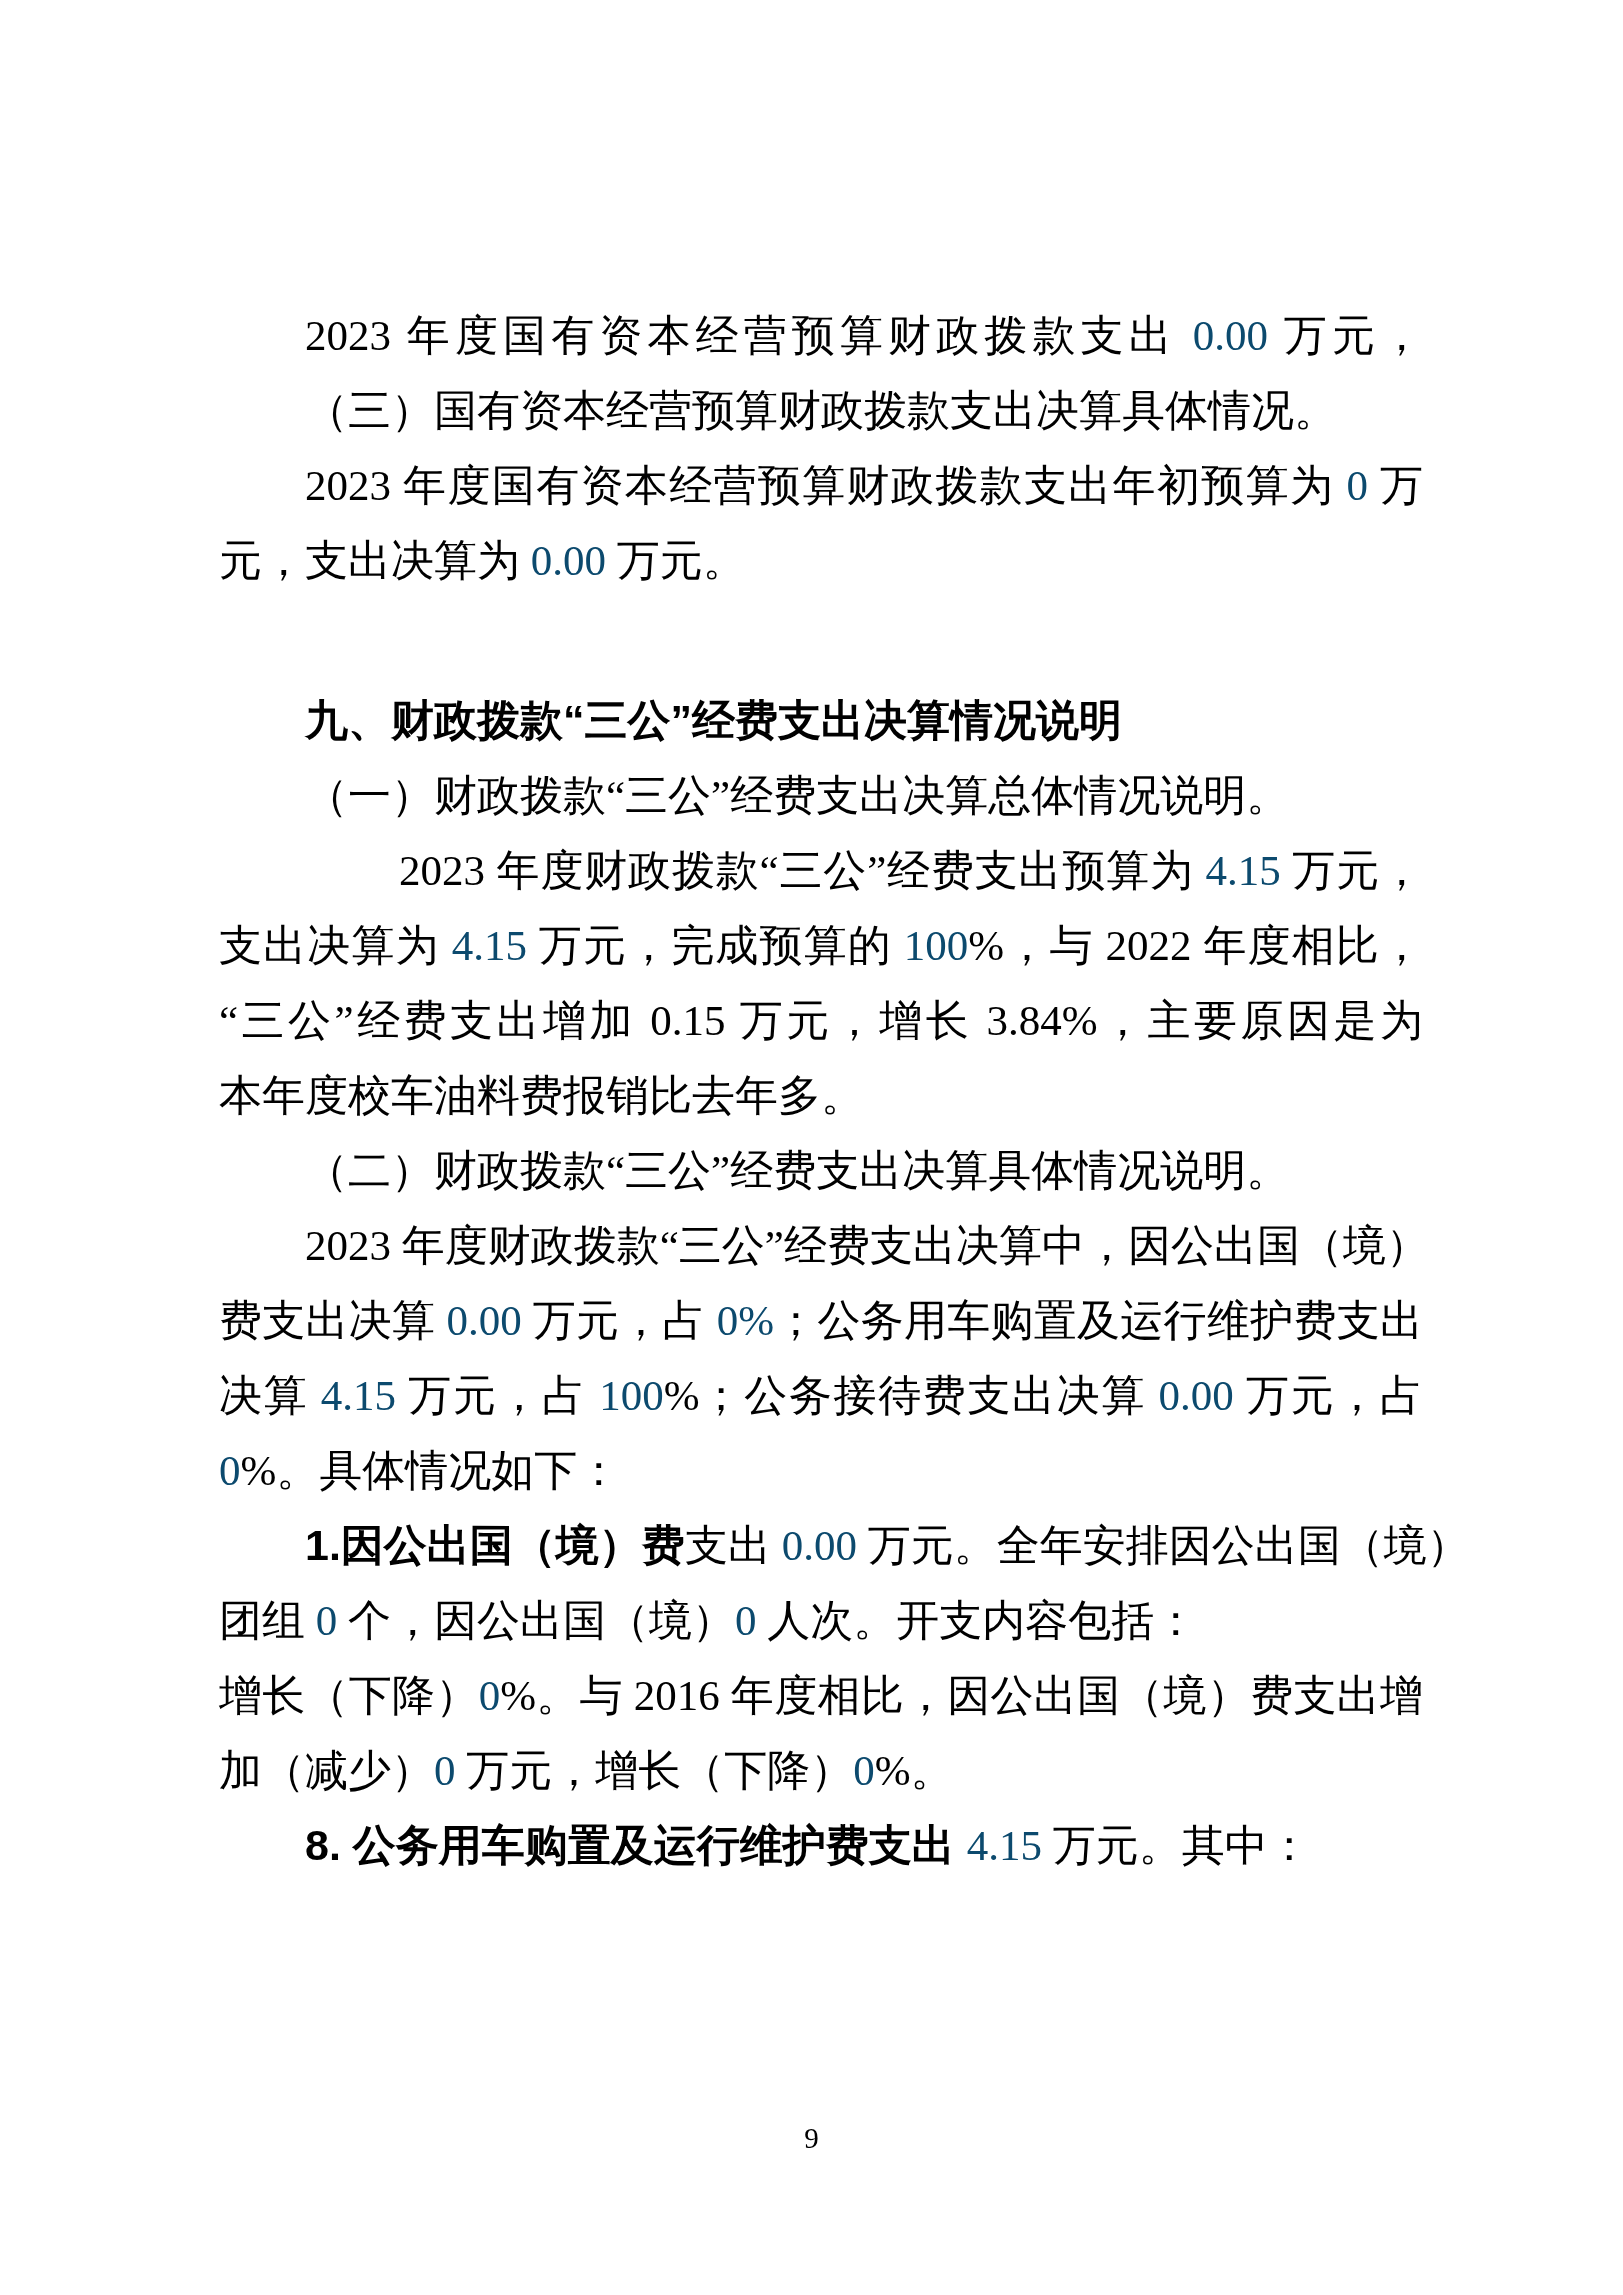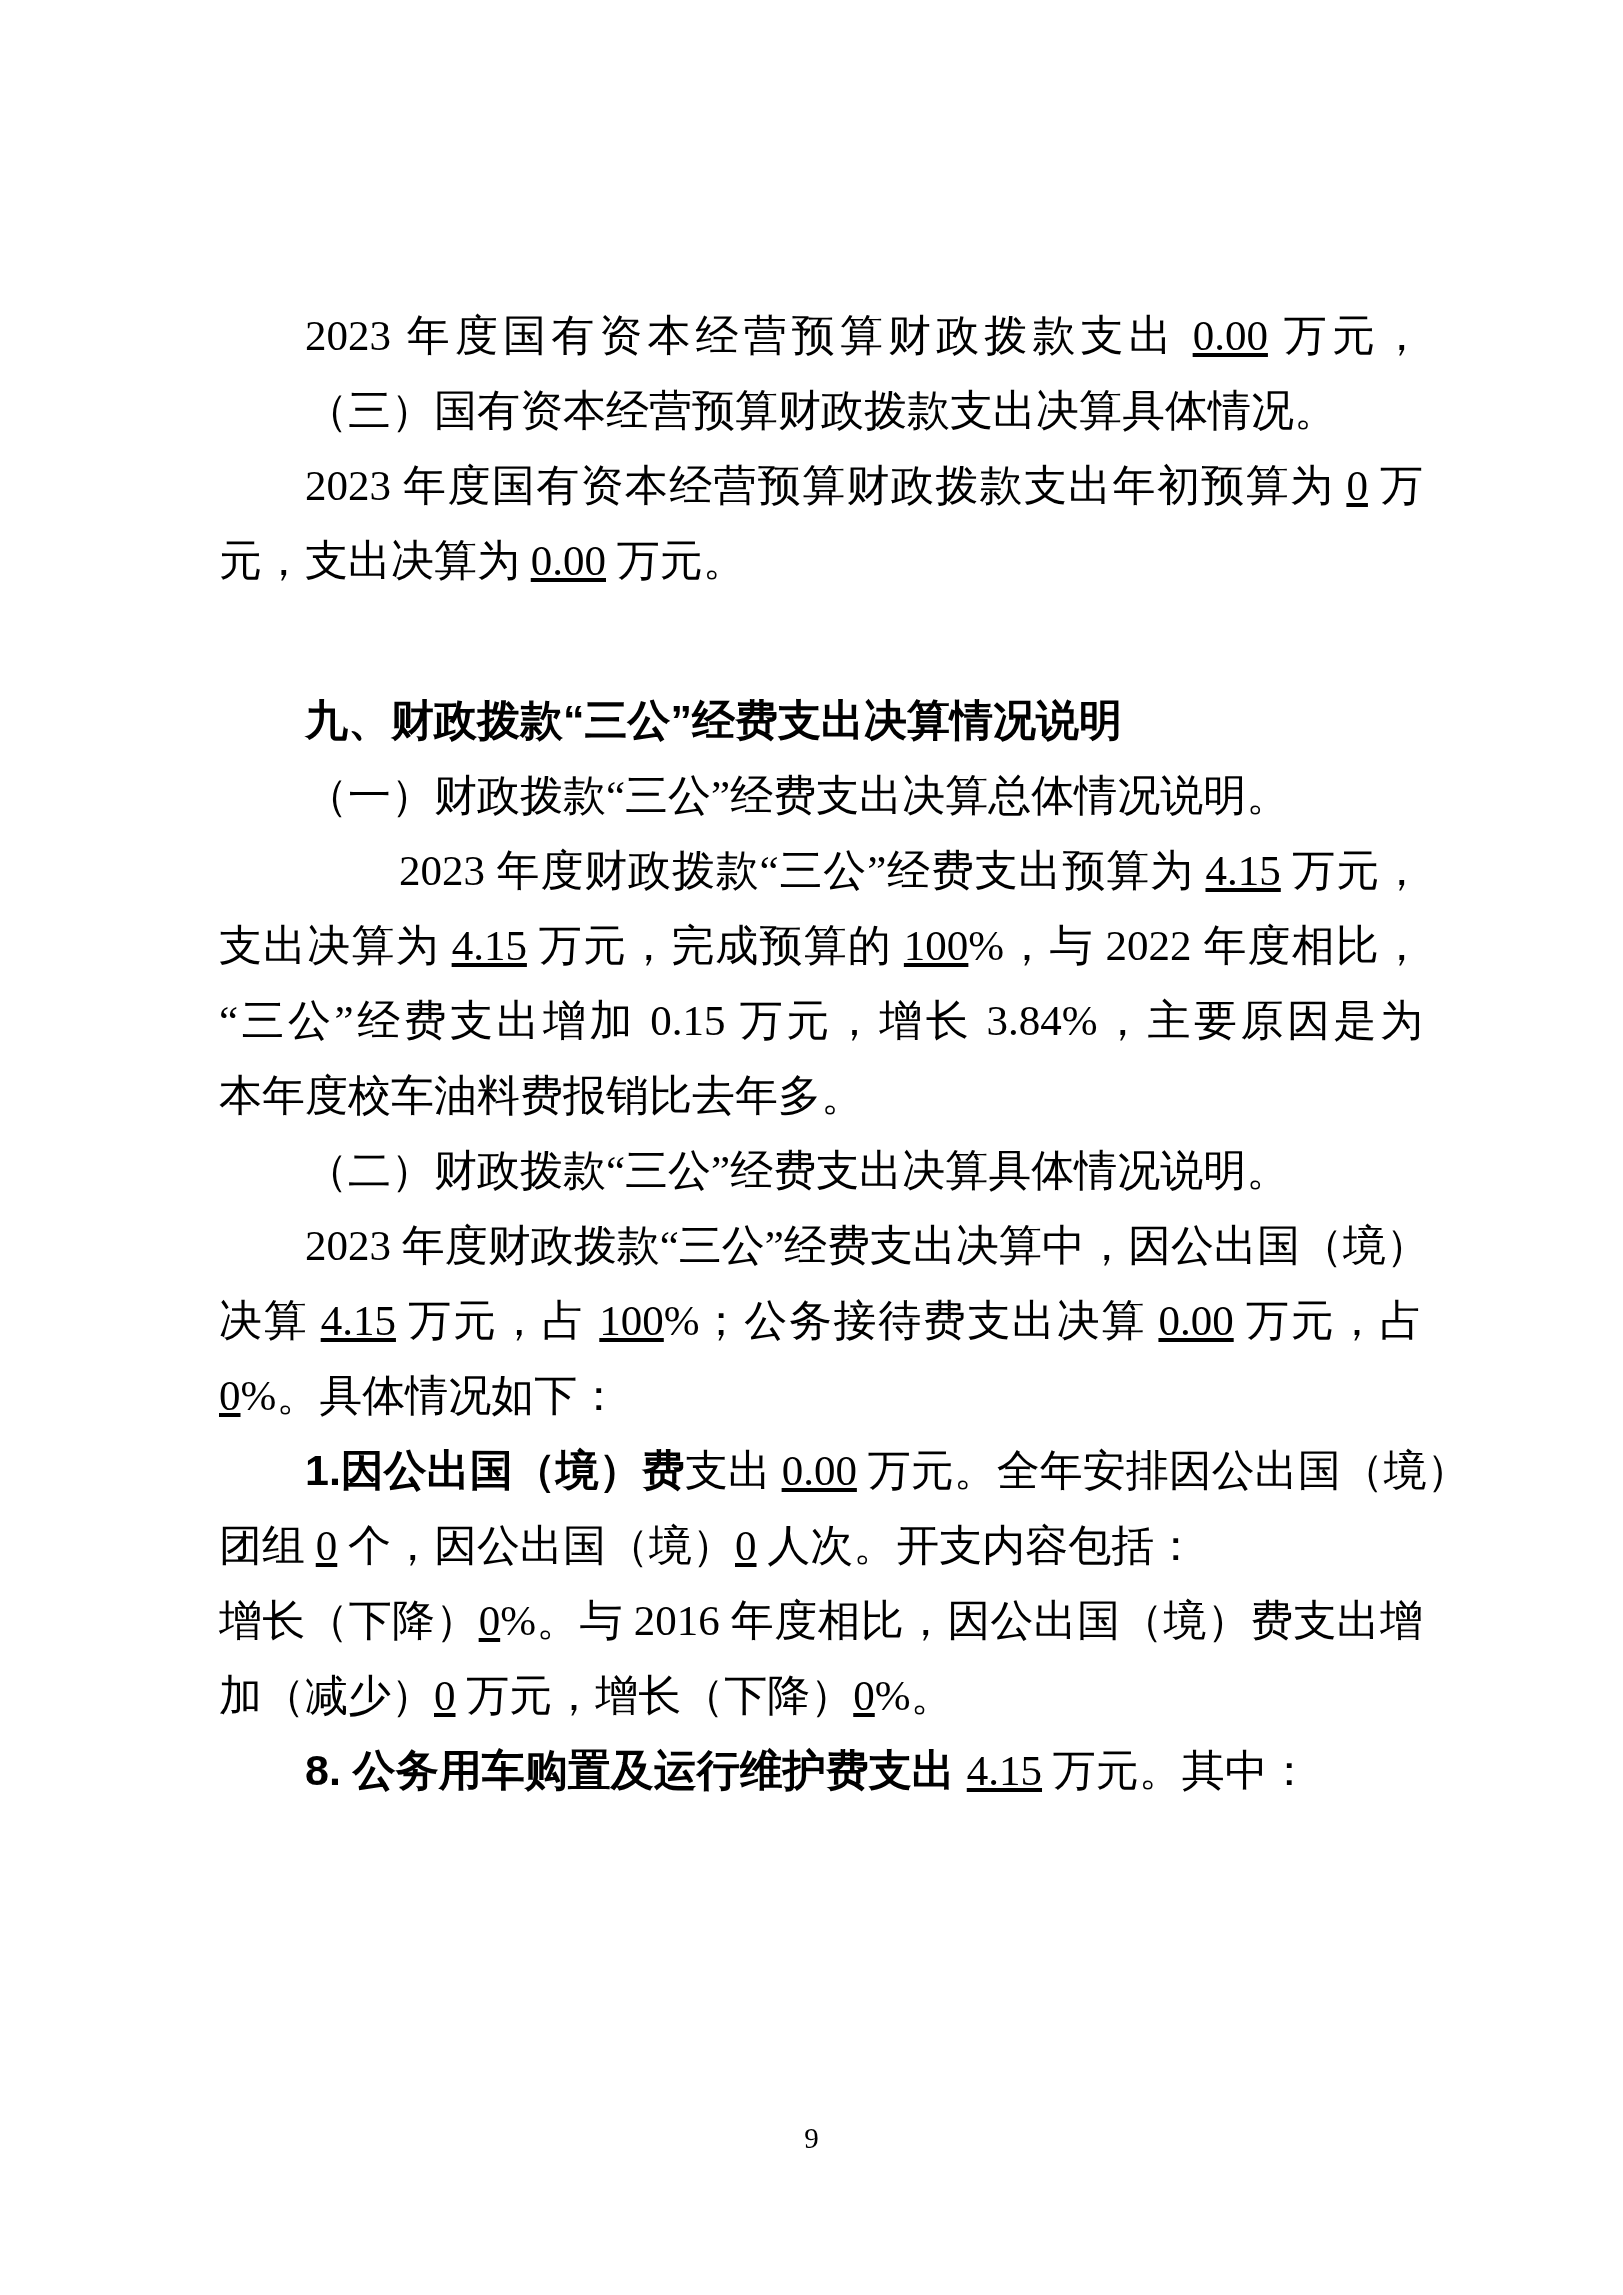--- a/index.html
+++ b/index.html
@@ -34,21 +34,21 @@
     text-justify: inter-character;
   }
   .line.indent { padding-left: 86px; }
   .line.indent-lg { padding-left: 180px; }
   .line.gap-before { margin-top: 85px; }
   .line.heading,
   .bold {
     font-family: Liberation Sans, sans-serif;
     font-weight: 700;
   }
-  .red { color: #000000; text-decoration: underline; }
+  .red { color: #0c4a6e; }
   #footer {
     position: absolute;
     top: 2119px;
     left: 0;
     width: 1623px;
     text-align: center;
     font-size: 29px;
     line-height: 39px;
   }
 </style>
@@ -61,20 +61,21 @@
     <div class="line jf indent"><span>2023 年度国有资本经营预算财政拨款支出年初预算为 </span><span class="red">0</span><span> 万</span></div>
     <div class="line"><span>元，支出决算为 </span><span class="red">0.00</span><span> 万元。</span></div>
     <div class="line indent heading gap-before"><span>九、财政拨款“三公”经费支出决算情况说明</span></div>
     <div class="line indent"><span>（一）财政拨款“三公”经费支出决算总体情况说明。</span></div>
     <div class="line jf indent-lg"><span>2023 年度财政拨款“三公”经费支出预算为 </span><span class="red">4.15</span><span> 万元，</span></div>
     <div class="line jf"><span>支出决算为 </span><span class="red">4.15</span><span> 万元，完成预算的 </span><span class="red">100</span><span>%，与 2022 年度相比，</span></div>
     <div class="line jf"><span>“三公”经费支出增加 0.15 万元，增长 3.84%，主要原因是为</span></div>
     <div class="line"><span>本年度校车油料费报销比去年多。</span></div>
     <div class="line indent"><span>（二）财政拨款“三公”经费支出决算具体情况说明。</span></div>
     <div class="line jf indent"><span>2023 年度财政拨款“三公”经费支出决算中，因公出国（境）</span></div>
+    <div class="line jf"><span>费支出决算 </span><span class="red">0.00</span><span> 万元，占 </span><span class="red">0%</span><span>；公务用车购置及运行维护费支出</span></div>
     <div class="line jf"><span>决算 </span><span class="red">4.15</span><span> 万元，占 </span><span class="red">100</span><span>%；公务接待费支出决算 </span><span class="red">0.00</span><span> 万元，占</span></div>
     <div class="line"><span class="red">0</span><span>%。具体情况如下：</span></div>
     <div class="line jf indent"><span class="bold">1.因公出国（境）费</span><span>支出 </span><span class="red">0.00</span><span> 万元。全年安排因公出国（境）</span></div>
     <div class="line"><span>团组 </span><span class="red">0</span><span> 个，因公出国（境）</span><span class="red">0</span><span> 人次。开支内容包括：</span></div>
     <div class="line jf"><span>增长（下降）</span><span class="red">0</span><span>%。与 2016 年度相比，因公出国（境）费支出增</span></div>
     <div class="line"><span>加（减少）</span><span class="red">0</span><span> 万元，增长（下降）</span><span class="red">0</span><span>%。</span></div>
     <div class="line indent"><span class="bold">8. 公务用车购置及运行维护费支出 </span><span class="red">4.15</span><span> 万元。其中：</span></div>
   </div>
 
 <div id="footer">9</div>

